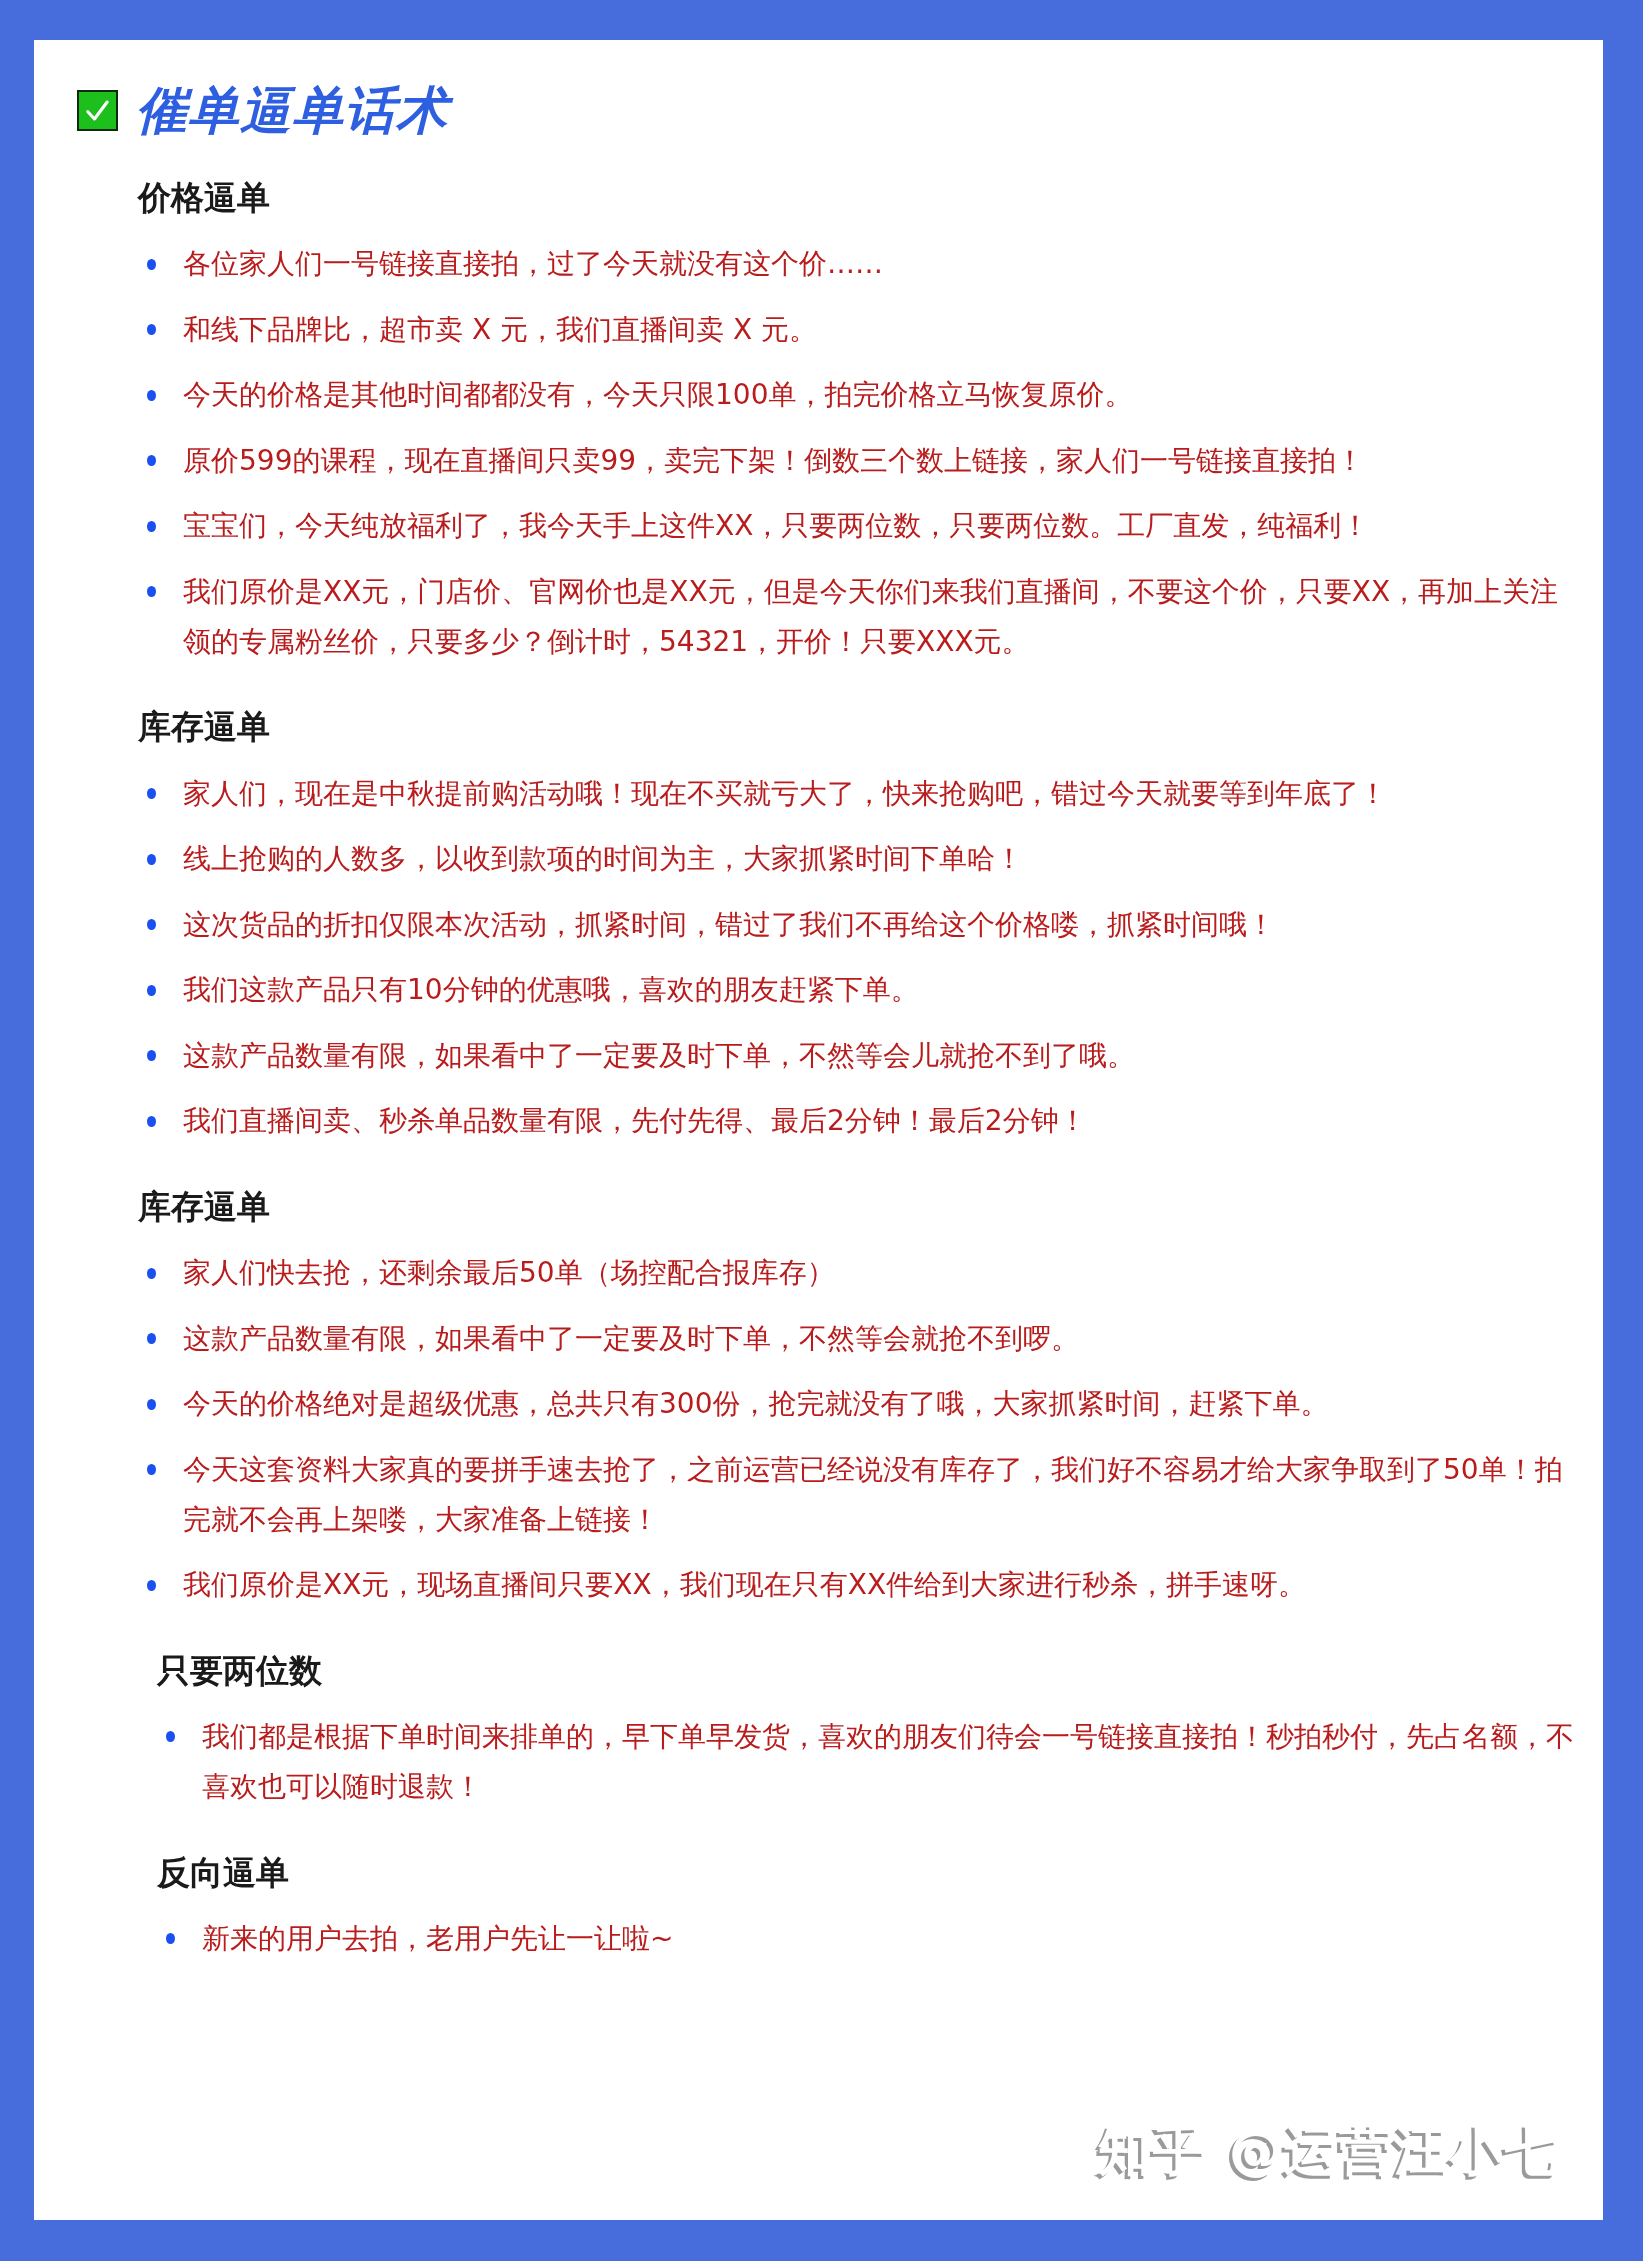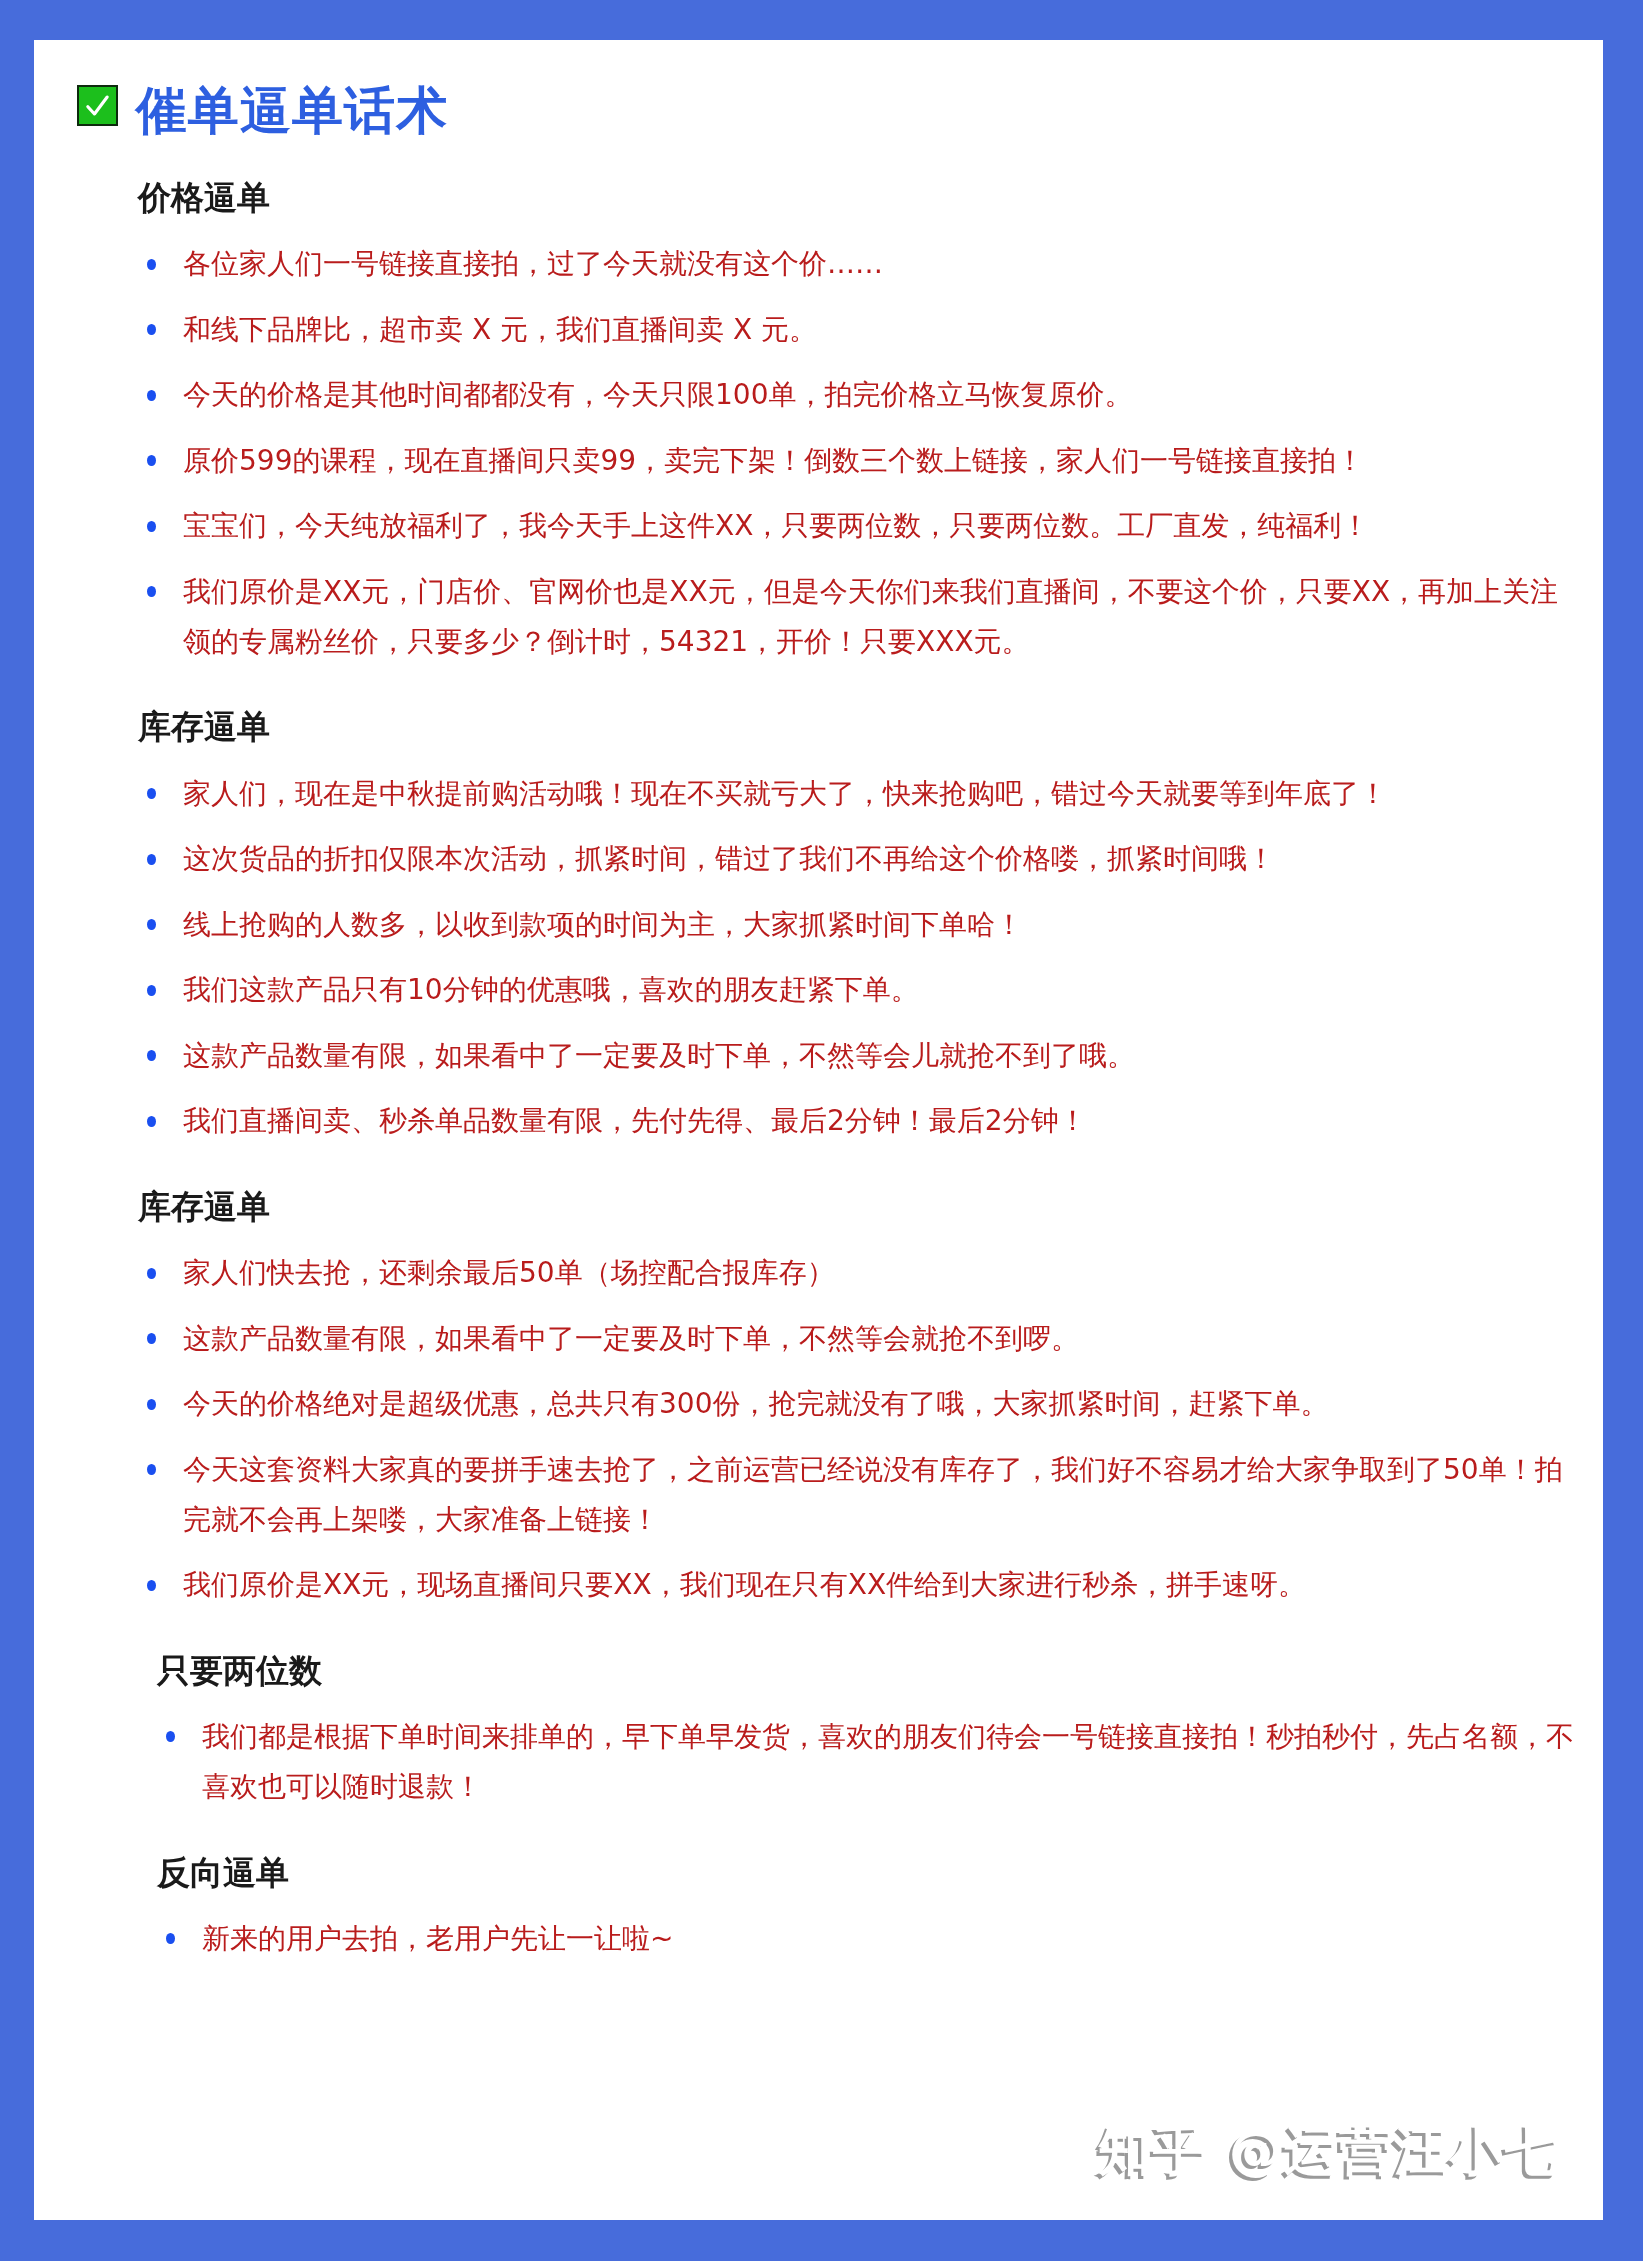--- a/index.html
+++ b/index.html
@@ -21,20 +21,22 @@
       width: 1569px;
       height: 2180px;
       background: #ffffff;
       box-sizing: border-box;
     }
     .title-row {
       position: absolute;
       left: 43px;
       top: 45px;
       display: flex;
+      align-items: center;
+      font-style: italic;
     }
     .check-icon {
       width: 41px;
       height: 41px;
       background: #1cbf1c;
       border: 2.8px solid #0d2a0d;
       box-sizing: border-box;
       display: flex;
       align-items: center;
       justify-content: center;
@@ -135,22 +137,22 @@
         <li class="item"><span class="bullet"></span><span>宝宝们，今天纯放福利了，我今天手上这件XX，只要两位数，只要两位数。工厂直发，纯福利！</span></li>
         <li class="item"><span class="bullet"></span><span>我们原价是XX元，门店价、官网价也是XX元，但是今天你们来我们直播间，不要这个价，只要XX，再加上关注领的专属粉丝价，只要多少？倒计时，54321，开价！只要XXX元。</span></li>
       </ul>
       <div class="gap-after"></div>
     </section>
 
     <section class="section">
       <h2 class="section-heading">库存逼单</h2>
       <ul class="items">
         <li class="item"><span class="bullet"></span><span>家人们，现在是中秋提前购活动哦！现在不买就亏大了，快来抢购吧，错过今天就要等到年底了！</span></li>
+        <li class="item"><span class="bullet"></span><span>线上抢购的人数多，以收到款项的时间为主，大家抓紧时间下单哈！</span></li>
         <li class="item"><span class="bullet"></span><span>这次货品的折扣仅限本次活动，抓紧时间，错过了我们不再给这个价格喽，抓紧时间哦！</span></li>
-        <li class="item"><span class="bullet"></span><span>线上抢购的人数多，以收到款项的时间为主，大家抓紧时间下单哈！</span></li>
         <li class="item"><span class="bullet"></span><span>我们这款产品只有10分钟的优惠哦，喜欢的朋友赶紧下单。</span></li>
         <li class="item"><span class="bullet"></span><span>这款产品数量有限，如果看中了一定要及时下单，不然等会儿就抢不到了哦。</span></li>
         <li class="item"><span class="bullet"></span><span>我们直播间卖、秒杀单品数量有限，先付先得、最后2分钟！最后2分钟！</span></li>
       </ul>
       <div class="gap-after"></div>
     </section>
 
     <section class="section">
       <h2 class="section-heading">库存逼单</h2>
       <ul class="items">

